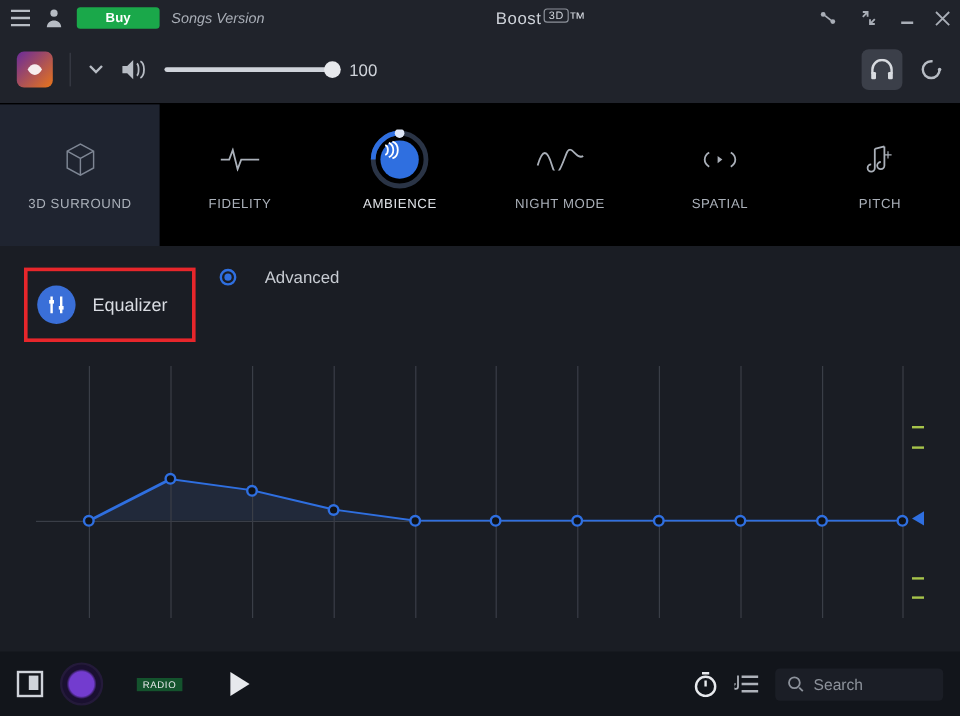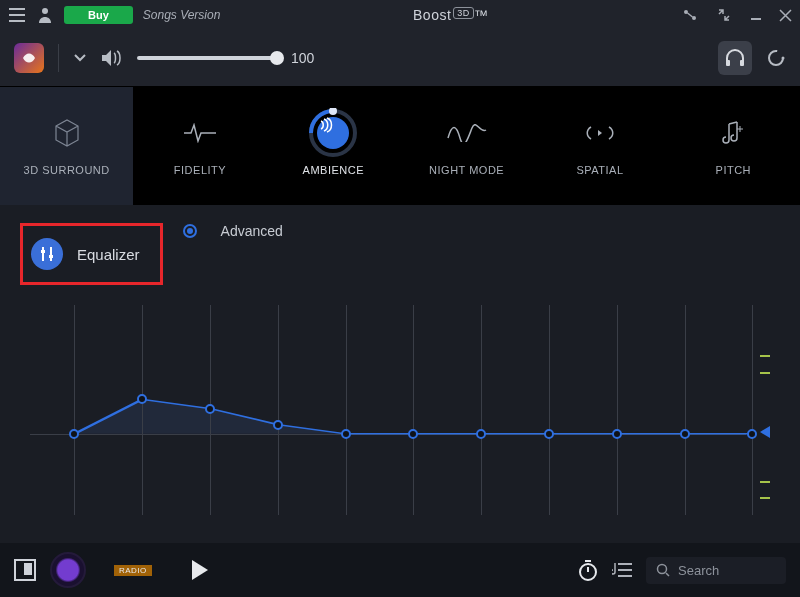--- a/index.html
+++ b/index.html
@@ -62,21 +62,21 @@
   .eq-right .ptr{ position:absolute; right:0; width:0; height:0; border-top:6px solid transparent; border-bottom:6px solid transparent; border-right:10px solid #2f6fe0;}
 
   
   .player { position:absolute; left:0; right:0; bottom:0; height:54px; background:#12151b; display:flex; align-items:center; padding:0 14px; gap:14px;}
   .pl-ico{ width:22px; height:22px; border:2px solid #cfd3da; display:flex; align-items:center; justify-content:end;}
   .pl-ico .note{ width:8px;height:12px; background:#cfd3da; margin:0 2px 2px 0;}
   .art { width:36px; height:36px; border-radius:50%; background: radial-gradient(circle at center,#733ccf 0 45%,#1a1030 55% 100%); border:2px solid #241a3a;}
   .track { display:flex; flex-direction:column; line-height:1.2; max-width: 185px;}
   .track .t1{ font-size:13px; color:#e2e4e8; white-space:nowrap; overflow:hidden; text-overflow:ellipsis;}
   .track .t2{ font-size:11px; color:#9aa0aa; white-space:nowrap; overflow:hidden; text-overflow:ellipsis;}
-  .badge { font-size:8px; background:#a16207; color:#e8e9ec; padding:1px 5px; letter-spacing:.5px;}
+  .badge { font-size:8px; background:#14532d; color:#e8e9ec; padding:1px 5px; letter-spacing:.5px;}
   .play { margin-left: 24px; color:#e7e9ed;}
   .pl-spacer { flex:1;}
   .timer { color:#e7e9ed;}
   .queue { color:#aeb2ba;}
   .search { display:flex; align-items:center; gap:8px; background:#1b1e26; padding:6px 10px; border-radius:4px; width:140px; color:#8d929b; font-size:13px;}
   svg { display: block; }
 </style>
 </head>
 <body>
 

